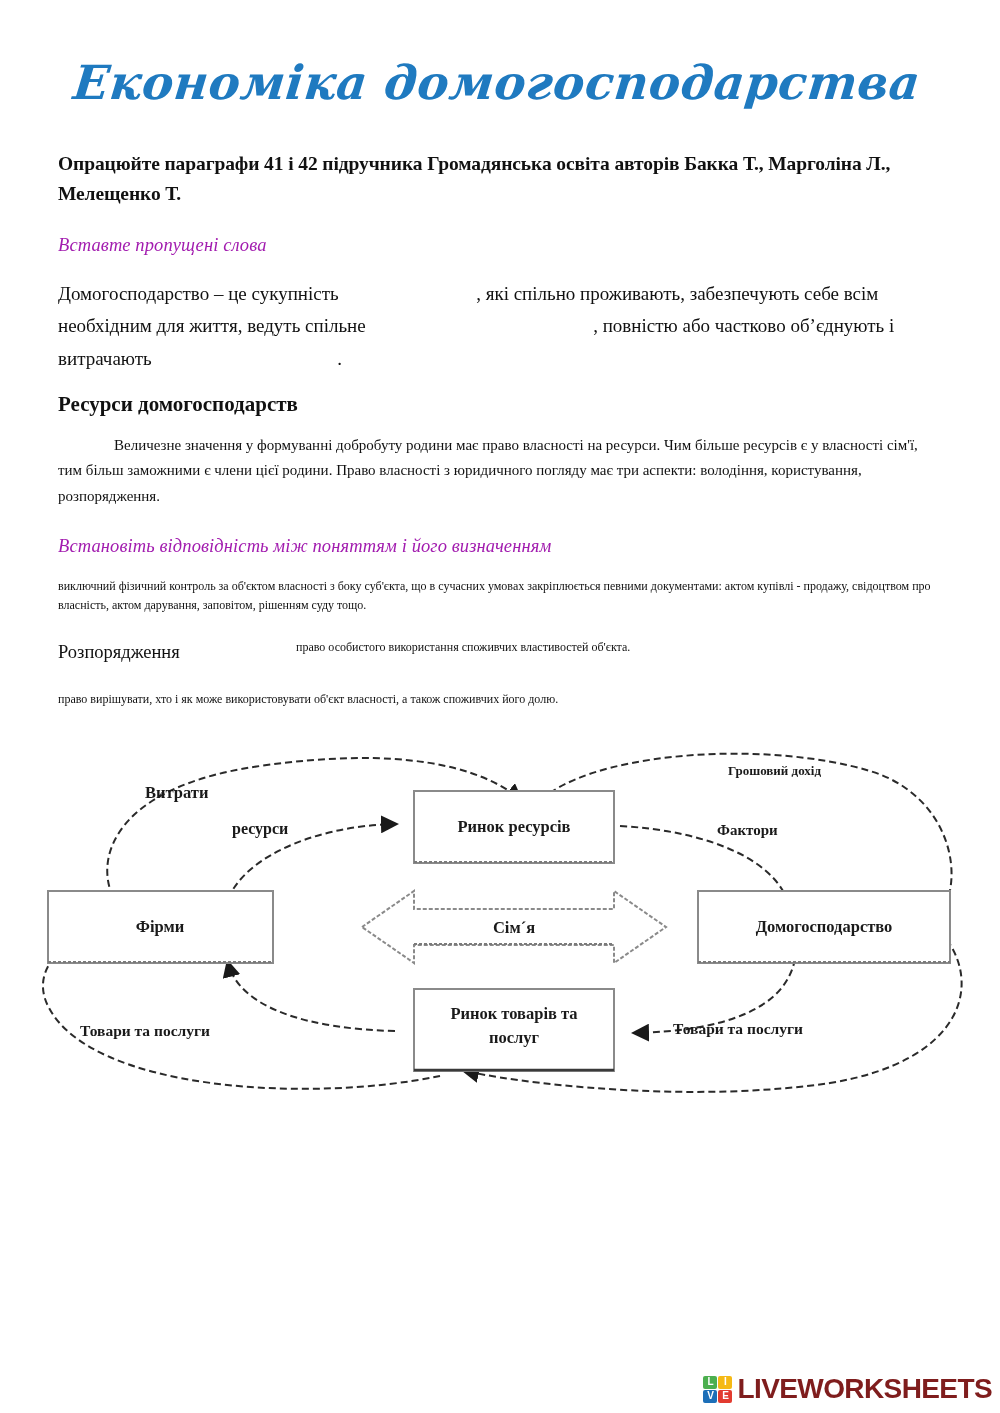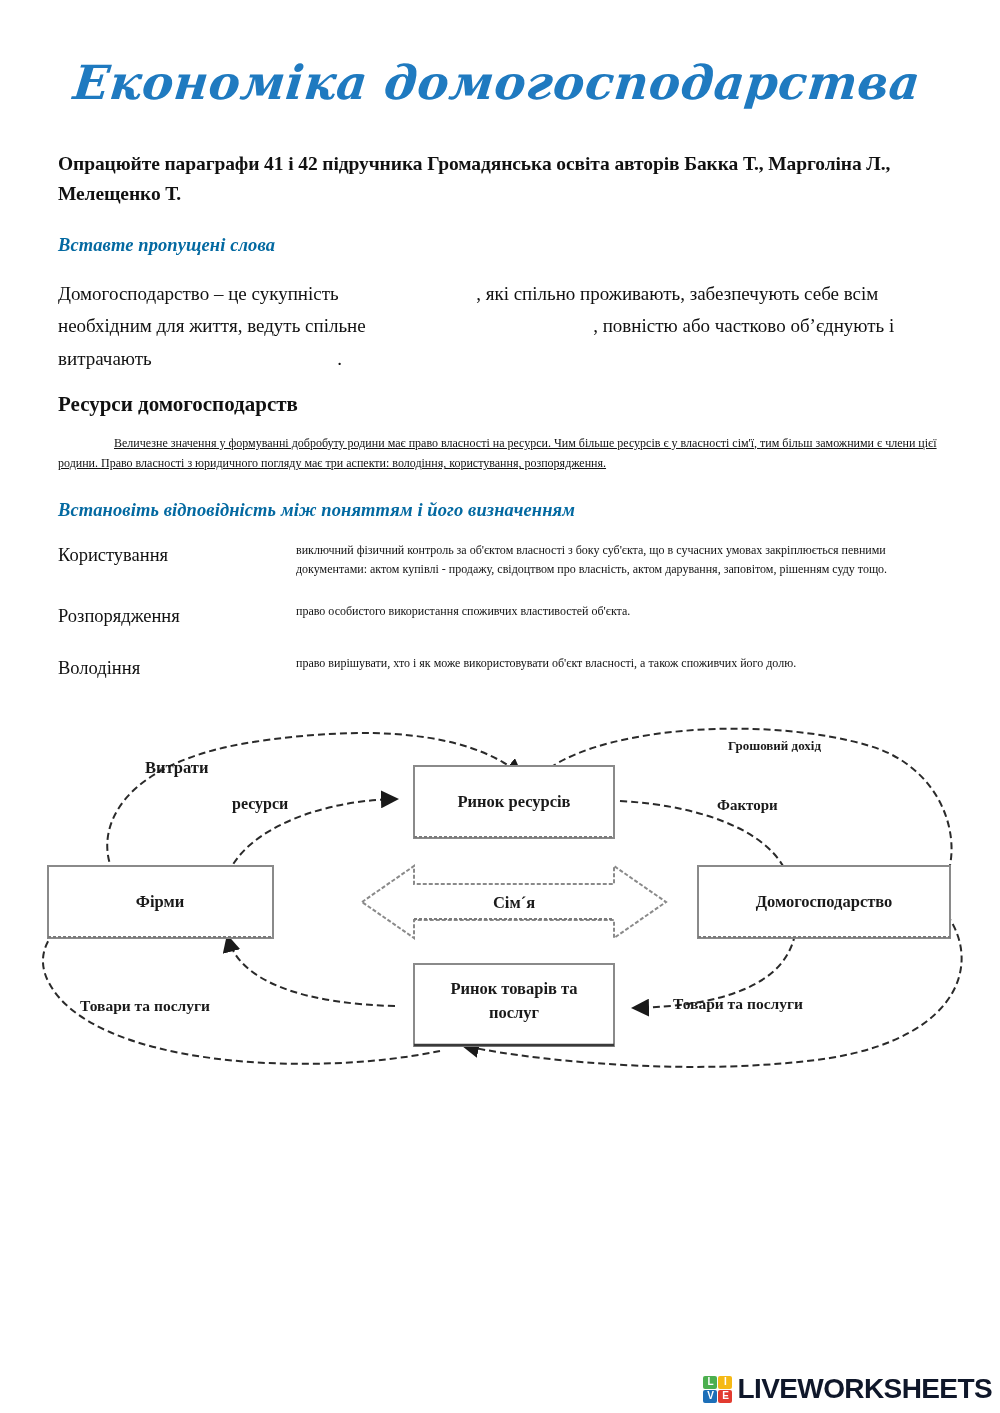--- a/index.html
+++ b/index.html
@@ -42,23 +42,23 @@
     margin: 42px 0 0 0;
     font-size: 19.5px;
     font-weight: bold;
     line-height: 1.52;
     letter-spacing: -0.1px;
   }
 
   
   .sec-head {
     margin: 26px 0 0 0;
-    color: #0369a1;
+    color: #a21caf;
     font-style: italic;
-    font-weight: bold;
+    font-weight: normal;
     font-size: 18.5px;
     letter-spacing: 0.1px;
   }
 
   
   .fill-para {
     margin: 22px 0 10px 0;
     font-size: 19px;
     line-height: 1.72;
   }
@@ -79,24 +79,23 @@
   
   .sub-head {
     margin: 16px 0 0 0;
     font-size: 21px;
     font-weight: bold;
   }
 
   
   .body-para {
     margin: 16px 0 0 0;
-    font-size: 12px;
+    font-size: 15px;
     line-height: 1.72;
     text-indent: 56px;
-    text-decoration: underline;
   }
 
   
   .match-list { margin-top: 20px; }
   .match-row {
     display: flex;
     align-items: flex-start;
     margin-bottom: 22px;
   }
   .match-term {
@@ -161,21 +160,21 @@
   }
   .tile-l { background: #4caf4f; }
   .tile-i { background: #f5b915; }
   .tile-v { background: #1d6fb8; }
   .tile-e { background: #e23b30; }
   .logo-word {
     font-family: "Liberation Sans", sans-serif;
     font-weight: bold;
     font-size: 28px;
     letter-spacing: -0.6px;
-    color: #0f172a;
+    color: #7f1d1d;
     line-height: 1;
   }
 </style>
 </head>
 <body>
 
 <div class="page">
 
   <h1 class="doc-title">Економіка домогосподарства</h1>
 
@@ -195,31 +194,29 @@
 
   <p class="sub-head">Ресурси домогосподарств</p>
 
   <p class="body-para">Величезне значення у формуванні добробуту родини має право власності на ресурси. Чим більше ресурсів є у власності сім'ї, тим більш заможними є члени цієї родини. Право власності з юридичного погляду має три аспекти: володіння, користування, розпорядження.</p>
 
   <p class="sec-head">Встановіть відповідність між поняттям і його визначенням</p>
 
   <div class="match-list">
 
     <div class="match-row">
-      <div class="match-term">Користування</div>
       <div class="match-def">виключний фізичний контроль за об'єктом власності з боку суб'єкта, що в сучасних умовах закріплюється певними документами: актом купівлі - продажу, свідоцтвом про власність, актом дарування, заповітом, рішенням суду тощо.</div>
     </div>
 
     <div class="match-row">
       <div class="match-term">Розпорядження</div>
       <div class="match-def">право особистого використання споживчих властивостей об'єкта.</div>
     </div>
 
     <div class="match-row">
-      <div class="match-term">Володіння</div>
       <div class="match-def">право вирішувати, хто і як може використовувати об'єкт власності, а також споживчих його долю.</div>
     </div>
 
   </div>
 
   <div class="diagram-wrap">
     <svg width="1000" height="370" viewBox="0 0 1000 370" xmlns="http://www.w3.org/2000/svg">
       <defs>
         <marker id="ah" markerWidth="9" markerHeight="9" refX="7" refY="4.5" orient="auto">
           <path d="M0,0 L9,4.5 L0,9 z" fill="#1a1a1a"></path>

